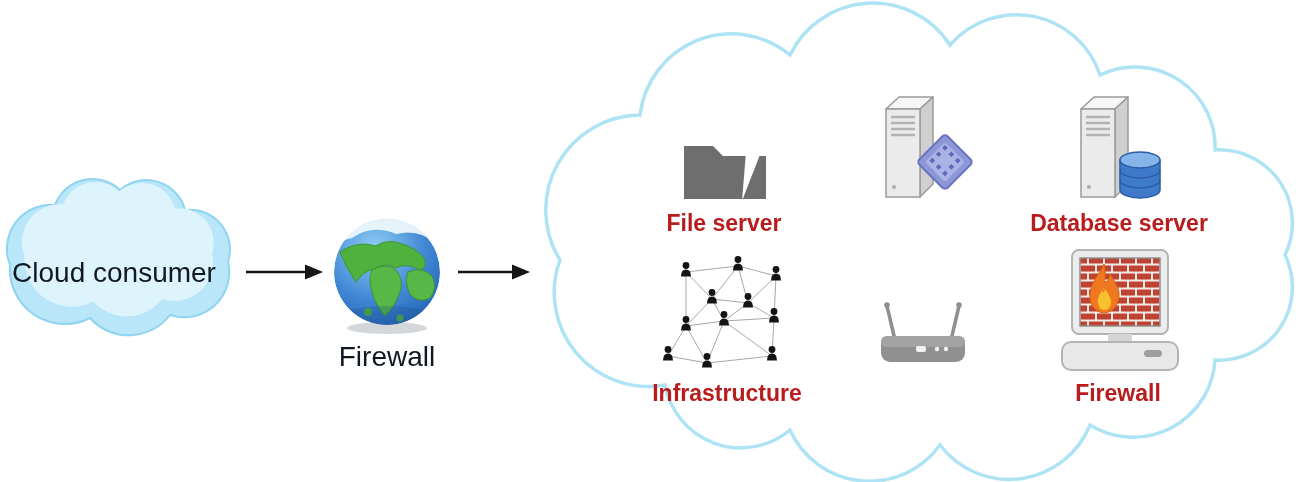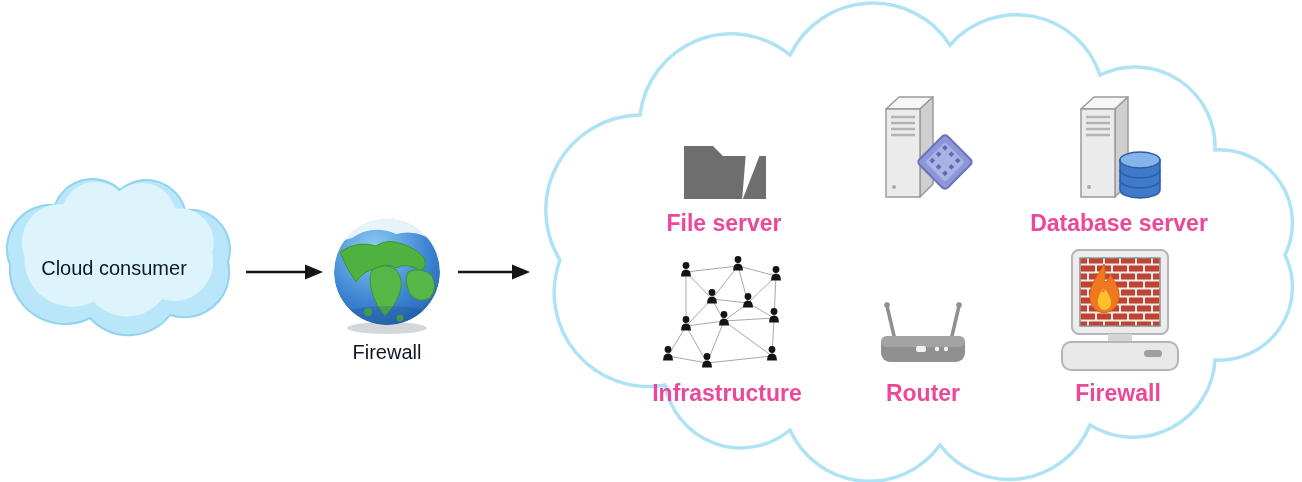--- a/index.html
+++ b/index.html
@@ -1,20 +1,20 @@
 <!DOCTYPE html>
 <html><head>
 <meta charset="utf-8">
 <style>
   html,body{margin:0;padding:0;background:#ffffff;}
   .stage{position:relative;width:1302px;height:482px;background:#ffffff;overflow:hidden;
          font-family:"Liberation Sans","DejaVu Sans",sans-serif;}
   .canvas{position:absolute;left:0;top:0;}
-  .lbl{position:absolute;text-align:center;color:#ec4899;}
-  .lbl.plain{font-size:20px;font-weight:400;color:#101826;}
+  .lbl{position:absolute;text-align:center;color:#b91c1c;}
+  .lbl.plain{font-size:28px;font-weight:400;color:#101826;}
   .lbl.bold{font-size:23px;font-weight:700;line-height:1.26;}
   .nowrap{white-space:nowrap;}
 </style>
 </head>
 <body>
 
 <div class="stage">
 
   <svg class="canvas" width="1302" height="482" viewBox="0 0 1302 482">
     <defs>
@@ -183,15 +183,14 @@
       <rect x="1062" y="342" width="116" height="28" rx="9" fill="#e8e8e8" stroke="#b5b5b5" stroke-width="2"></rect>
       <rect x="1144" y="350" width="18" height="7" rx="3.5" fill="#9e9e9e"></rect>
     </g>
   </svg>
 
   <div class="lbl plain" style="left:8px;top:257px;width:212px;">Cloud consumer</div>
   <div class="lbl plain" style="left:326px;top:341px;width:122px;">Firewall</div>
   <div class="lbl bold nowrap" style="left:644px;top:209px;width:160px;">File server</div>
   <div class="lbl bold nowrap" style="left:1018px;top:209px;width:202px;">Database server</div>
   <div class="lbl bold nowrap" style="left:647px;top:379px;width:160px;">Infrastructure</div>
-  <div class="lbl bold nowrap" style="left:863px;top:379px;width:120px;">Router</div>
   <div class="lbl bold nowrap" style="left:1048px;top:379px;width:140px;">Firewall</div>
 </div>
 
 </body></html>

